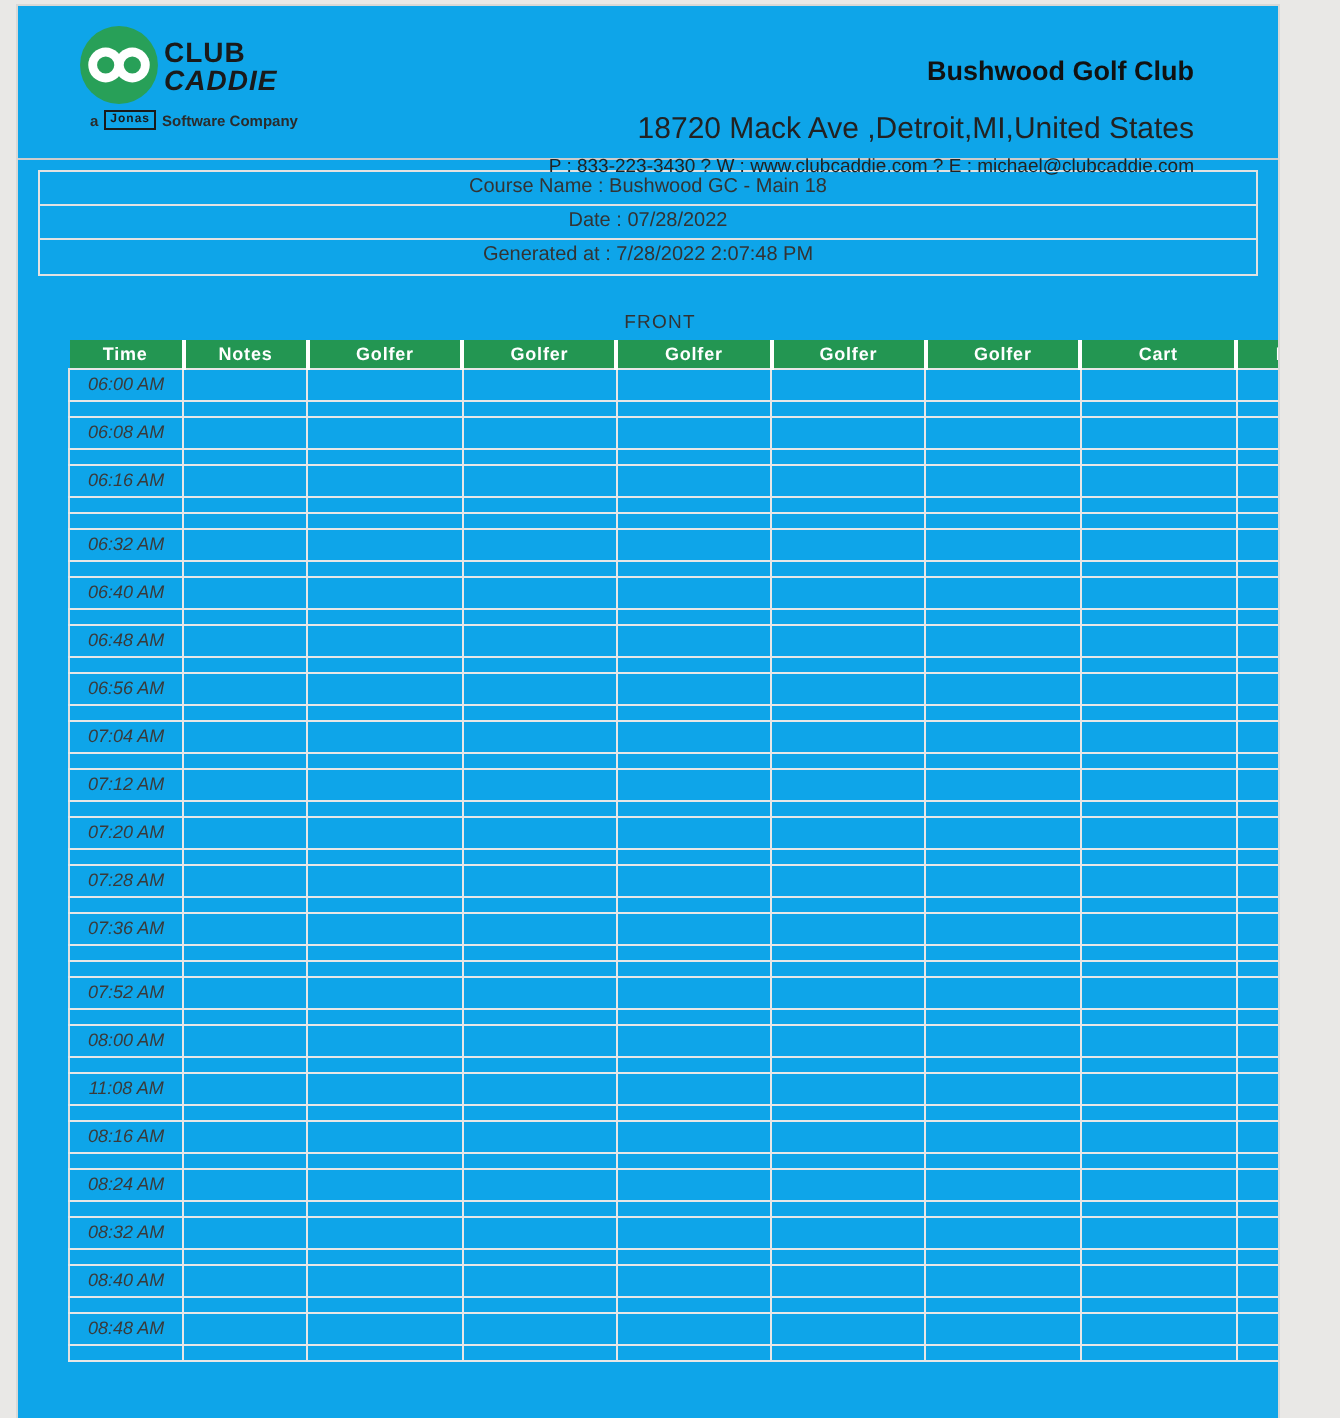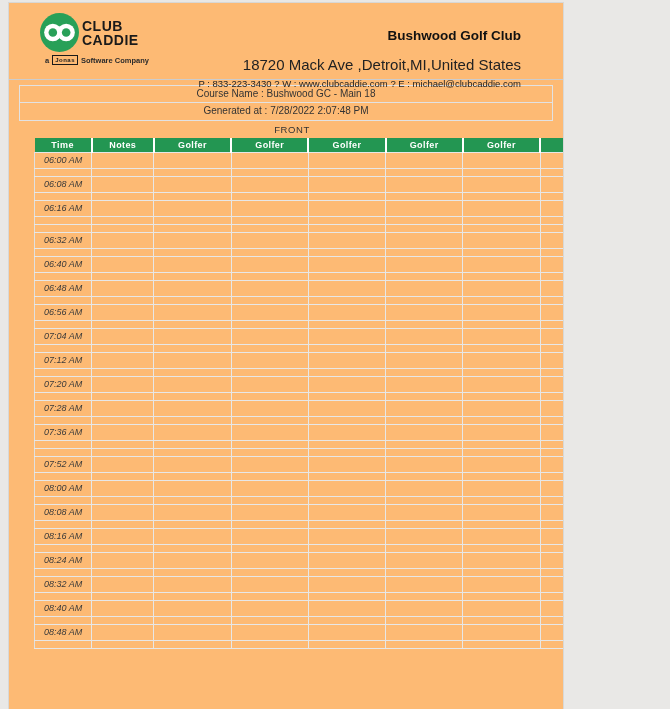--- a/index.html
+++ b/index.html
@@ -3,41 +3,41 @@
 <meta charset="utf-8">
 <style>
   * { margin: 0; padding: 0; box-sizing: border-box; }
   html, body {
     width: 670px; height: 709px;
     font-family: "Liberation Sans", sans-serif;
     background: #e9e8e6;
     overflow: hidden;
   }
   .page {
-    position: absolute; left: 8px; top: 2px; width: 556px; height: 707px;
-    background: #fdba74;
+    position: absolute; left: 8px; top: 2px; width: 632px; height: 707px;
+    background: #0ea5e9;
     border: 1px solid #d8d8d6; border-bottom: none;
     overflow: hidden;
   }
   
   .report-header { position: relative; height: 77px; border-bottom: 1px solid #cccccc; }
   .logo-wrap { position: absolute; left: 30px; top: 9px; }
   .logo-row { display: flex; align-items: center; }
   .logo-mark { width: 41px; height: 41px; }
   .logo-text { margin-left: 2px; line-height: 14px; font-weight: 800; color: #1a1a1a; letter-spacing: 0.5px; }
   .logo-text .l1 { font-size: 14px; }
-  .logo-text .l2 { font-size: 14px; }
+  .logo-text .l2 { font-size: 14px; font-style: italic; }
   .logo-tagline { margin-top: 2px; margin-left: 6px; font-size: 7.5px; color: #2b2b2b; font-weight: 700; display: flex; align-items: center; gap: 3px; }
   .jonas-box { display: inline-block; border: 1px solid #1a1a1a; font-size: 6px; font-weight: 800; padding: 0 2px; letter-spacing: 0.5px; line-height: 8px; color: #1a1a1a; }
   .club-block { position: absolute; right: 42px; top: 25px; text-align: right; }
   .club-name { font-size: 13.5px; font-weight: 800; color: #111111; margin-bottom: 13px; }
   .club-address { font-size: 15px; color: #222222; margin-bottom: 5px; }
   .club-contact { font-size: 9.5px; color: #222222; }
   
-  .info-box { margin: 5px 10px 1px 10px; border: 1px solid #e2e2e2; }
+  .info-box { margin: 5px 10px 16px 10px; border: 1px solid #e2e2e2; }
   .info-row { height: 17px; line-height: 16px; text-align: center; font-size: 10px; color: #333333; border-bottom: 1px solid #e2e2e2; }
   .info-row:last-child { border-bottom: none; }
   .section-label { height: 16px; line-height: 16px; text-align: center; font-size: 9.5px; color: #333333; letter-spacing: 0.6px; margin-left: 12px; }
   
   .table-wrap { margin: 0 1px 0 6px; padding-left: 19px; }
   table { border-collapse: collapse; table-layout: fixed; width: 650px; }
   th {
     background: #239652; color: #ffffff; font-size: 9px; font-weight: 700;
     height: 14px; text-align: center; letter-spacing: 0.4px;
     border-left: 2px solid #ffffff;
@@ -80,20 +80,21 @@
     </div>
     <div class="club-block">
       <div class="club-name">Bushwood Golf Club</div>
       <div class="club-address">18720 Mack Ave ,Detroit,MI,United States</div>
       <div class="club-contact">P : 833-223-3430 ? W : www.clubcaddie.com ? E : michael@clubcaddie.com</div>
     </div>
   </div>
 
   <div class="info-box">
     <div class="info-row">Course Name : Bushwood GC - Main 18</div>
+    <div class="info-row">Date : 07/28/2022</div>
     <div class="info-row">Generated at : 7/28/2022 2:07:48 PM</div>
   </div>
   <div class="section-label">FRONT</div>
 
   <div class="table-wrap">
     <table>
       <colgroup>
         <col style="width:57px">
           <col style="width:62px">
           <col style="width:77px">
@@ -442,21 +443,21 @@
             <td></td>
             <td></td>
             <td></td>
             <td></td>
             <td></td>
             <td></td>
             <td></td>
             <td></td>
           </tr>
           <tr>
-            <td>08:08 AM</td>
+            <td>11:08 AM</td>
             <td></td>
             <td></td>
             <td></td>
             <td></td>
             <td></td>
             <td></td>
             <td></td>
             <td></td>
           </tr>
           <tr class="spacer-row">

